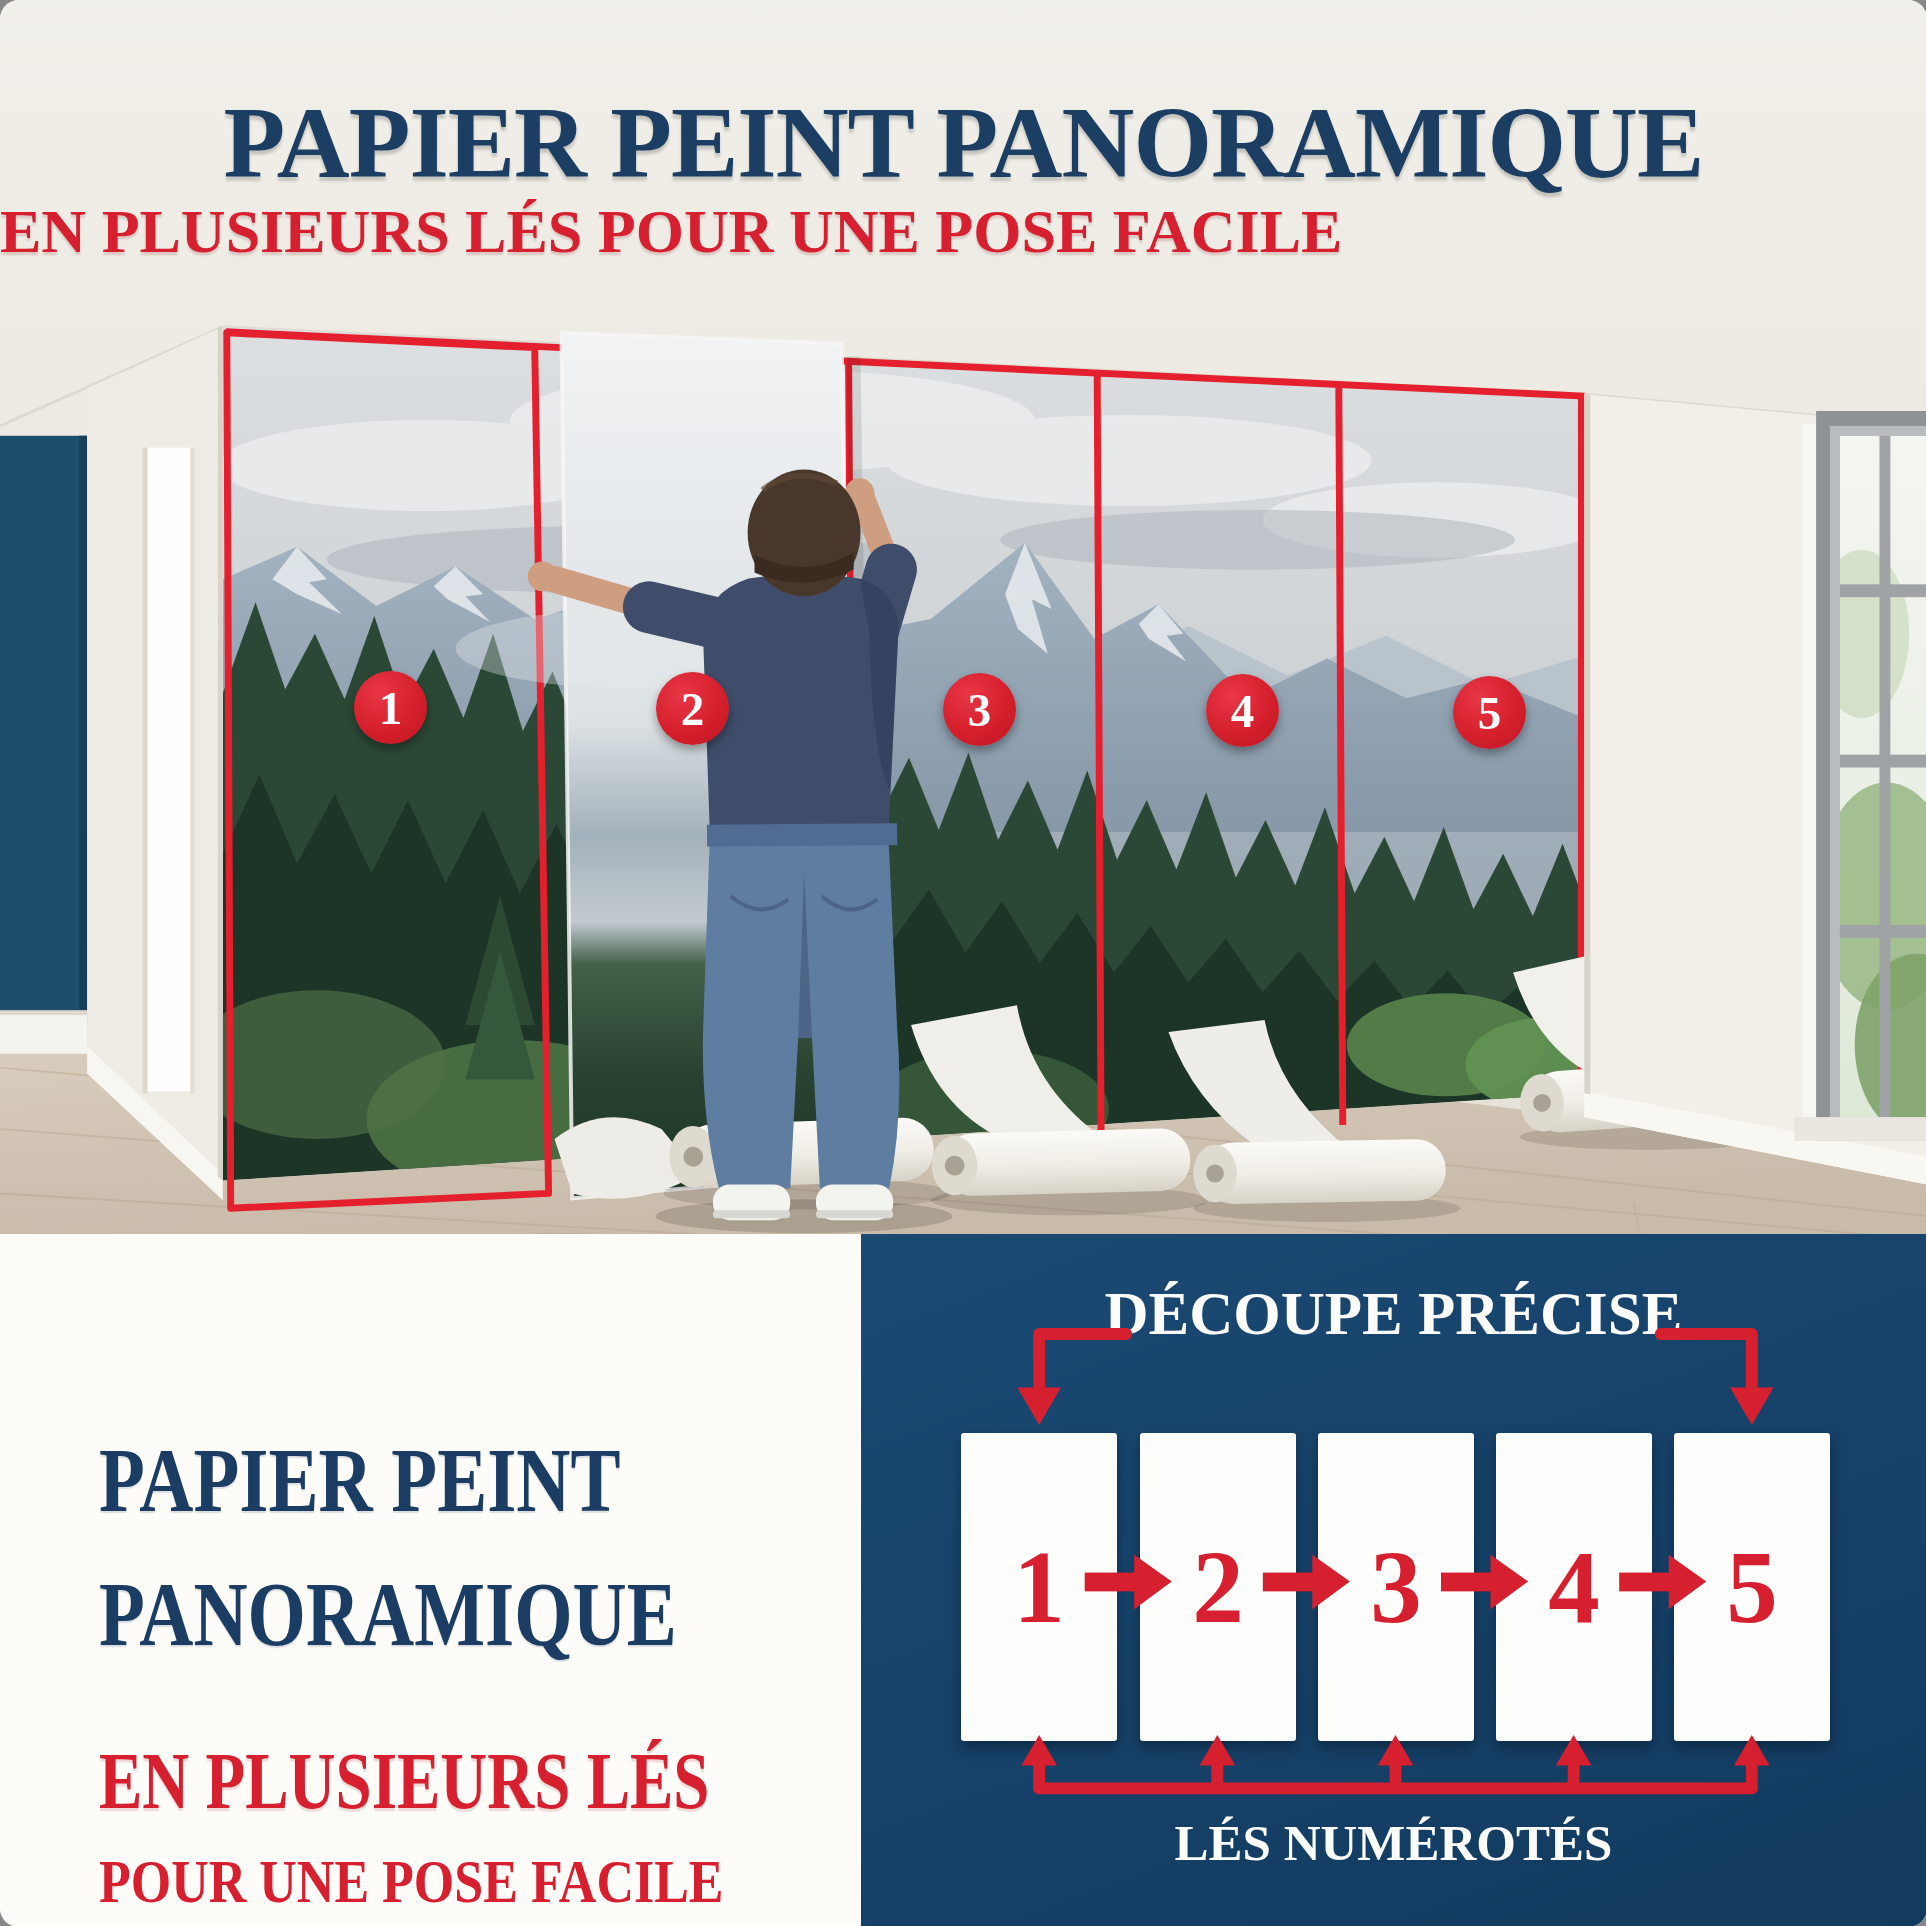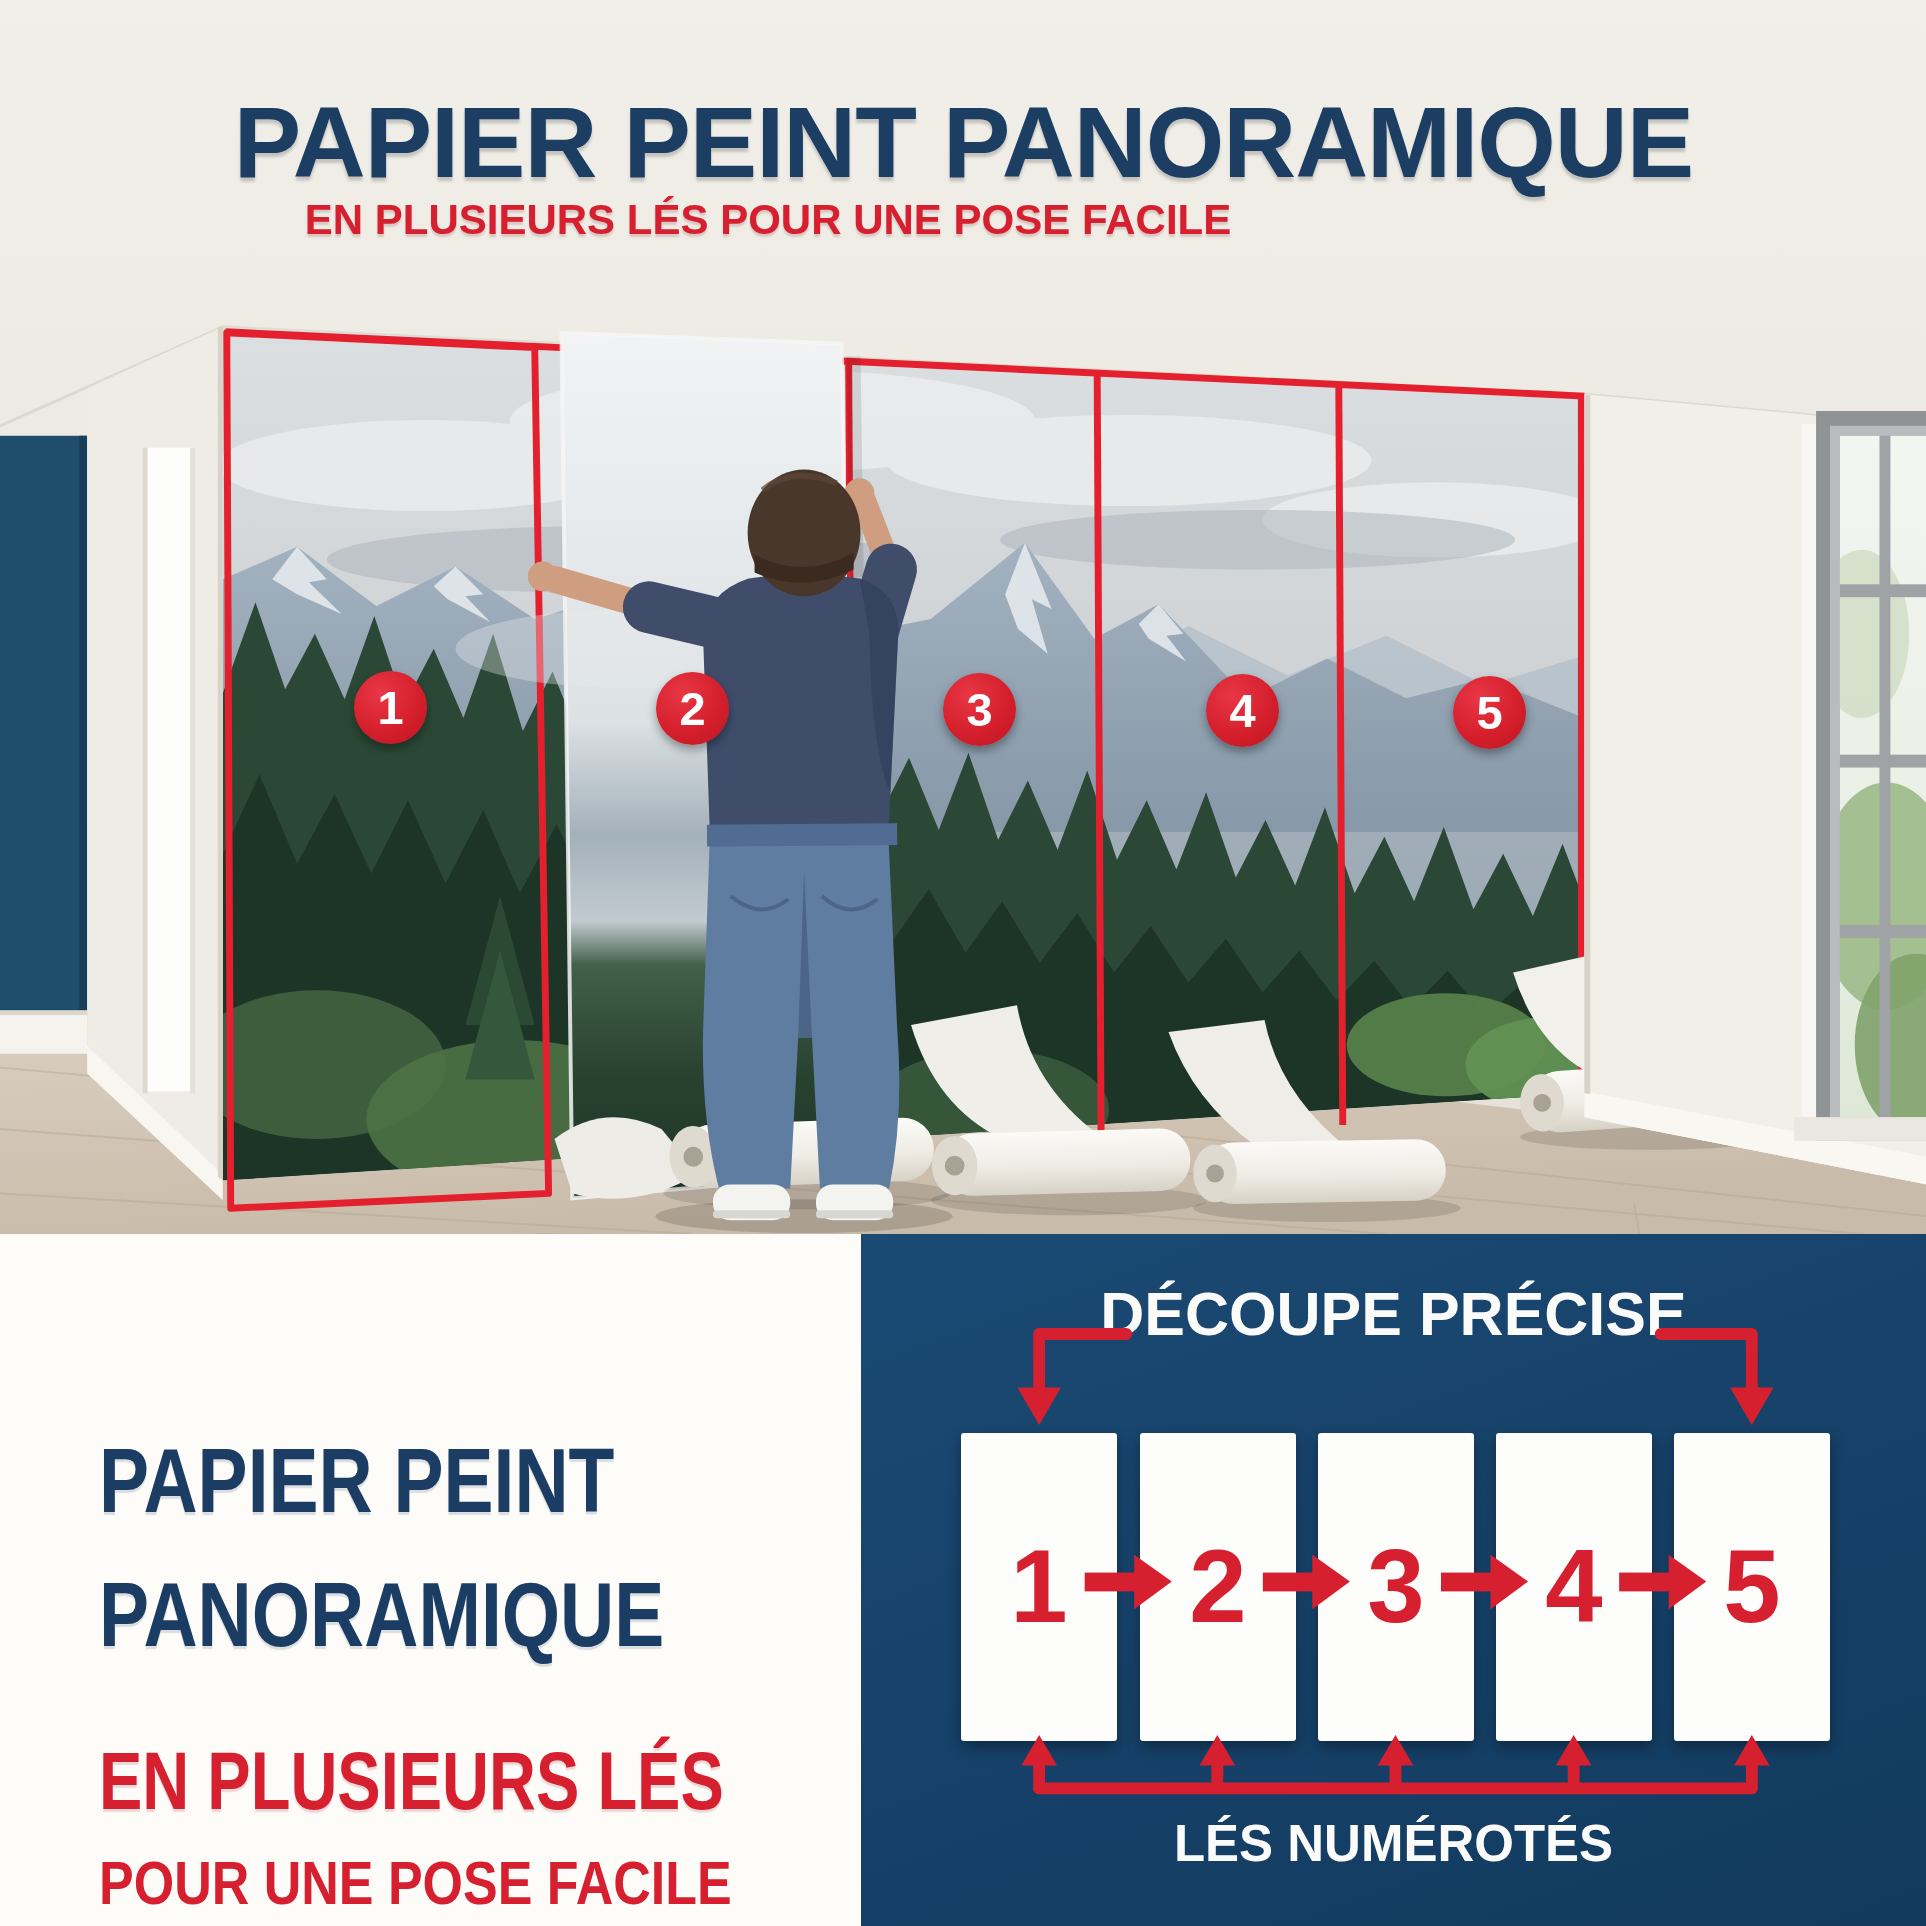--- a/index.html
+++ b/index.html
@@ -1,30 +1,31 @@
 <!DOCTYPE html>
 <html><head>
 <meta charset="utf-8">
 <style>
   html,body{margin:0;padding:0;background:#888;}
   .canvas{
     position:relative;width:1927px;height:1927px;overflow:hidden;
-    font-family:Liberation Sans, sans-serif;
+    font-family:Liberation Serif, serif;
     background:#efede7;
+    border-radius:19px;
   }
   .abs{position:absolute;}
   
   .main-title{
     left:0;width:1927px;top:85px;text-align:center;
     font-size:101px;font-weight:bold;letter-spacing:-1px;color:#1c3e63;
     text-shadow:0 4px 3px rgba(40,40,40,.22);white-space:nowrap;
   }
   .main-subtitle{
-    left:0;width:1536px;top:196px;text-align:center;
-    font-size:42px;font-weight:bold;color:#d6202f;
+    left:0;width:1536px;top:196px;text-align:left;
+    font-size:62px;font-weight:bold;color:#d6202f;
     text-shadow:0 3px 2px rgba(120,30,30,.18);white-space:nowrap;
   }
   
   .num-circle{
     width:73px;height:73px;border-radius:50%;
     background:radial-gradient(circle at 36% 30%,#e93746 0%,#d51f2c 55%,#bf1624 100%);
     box-shadow:0 5px 10px rgba(0,0,0,.35);
     display:flex;align-items:center;justify-content:center;
     color:#ffffff;font-size:47px;font-weight:bold;
   }

